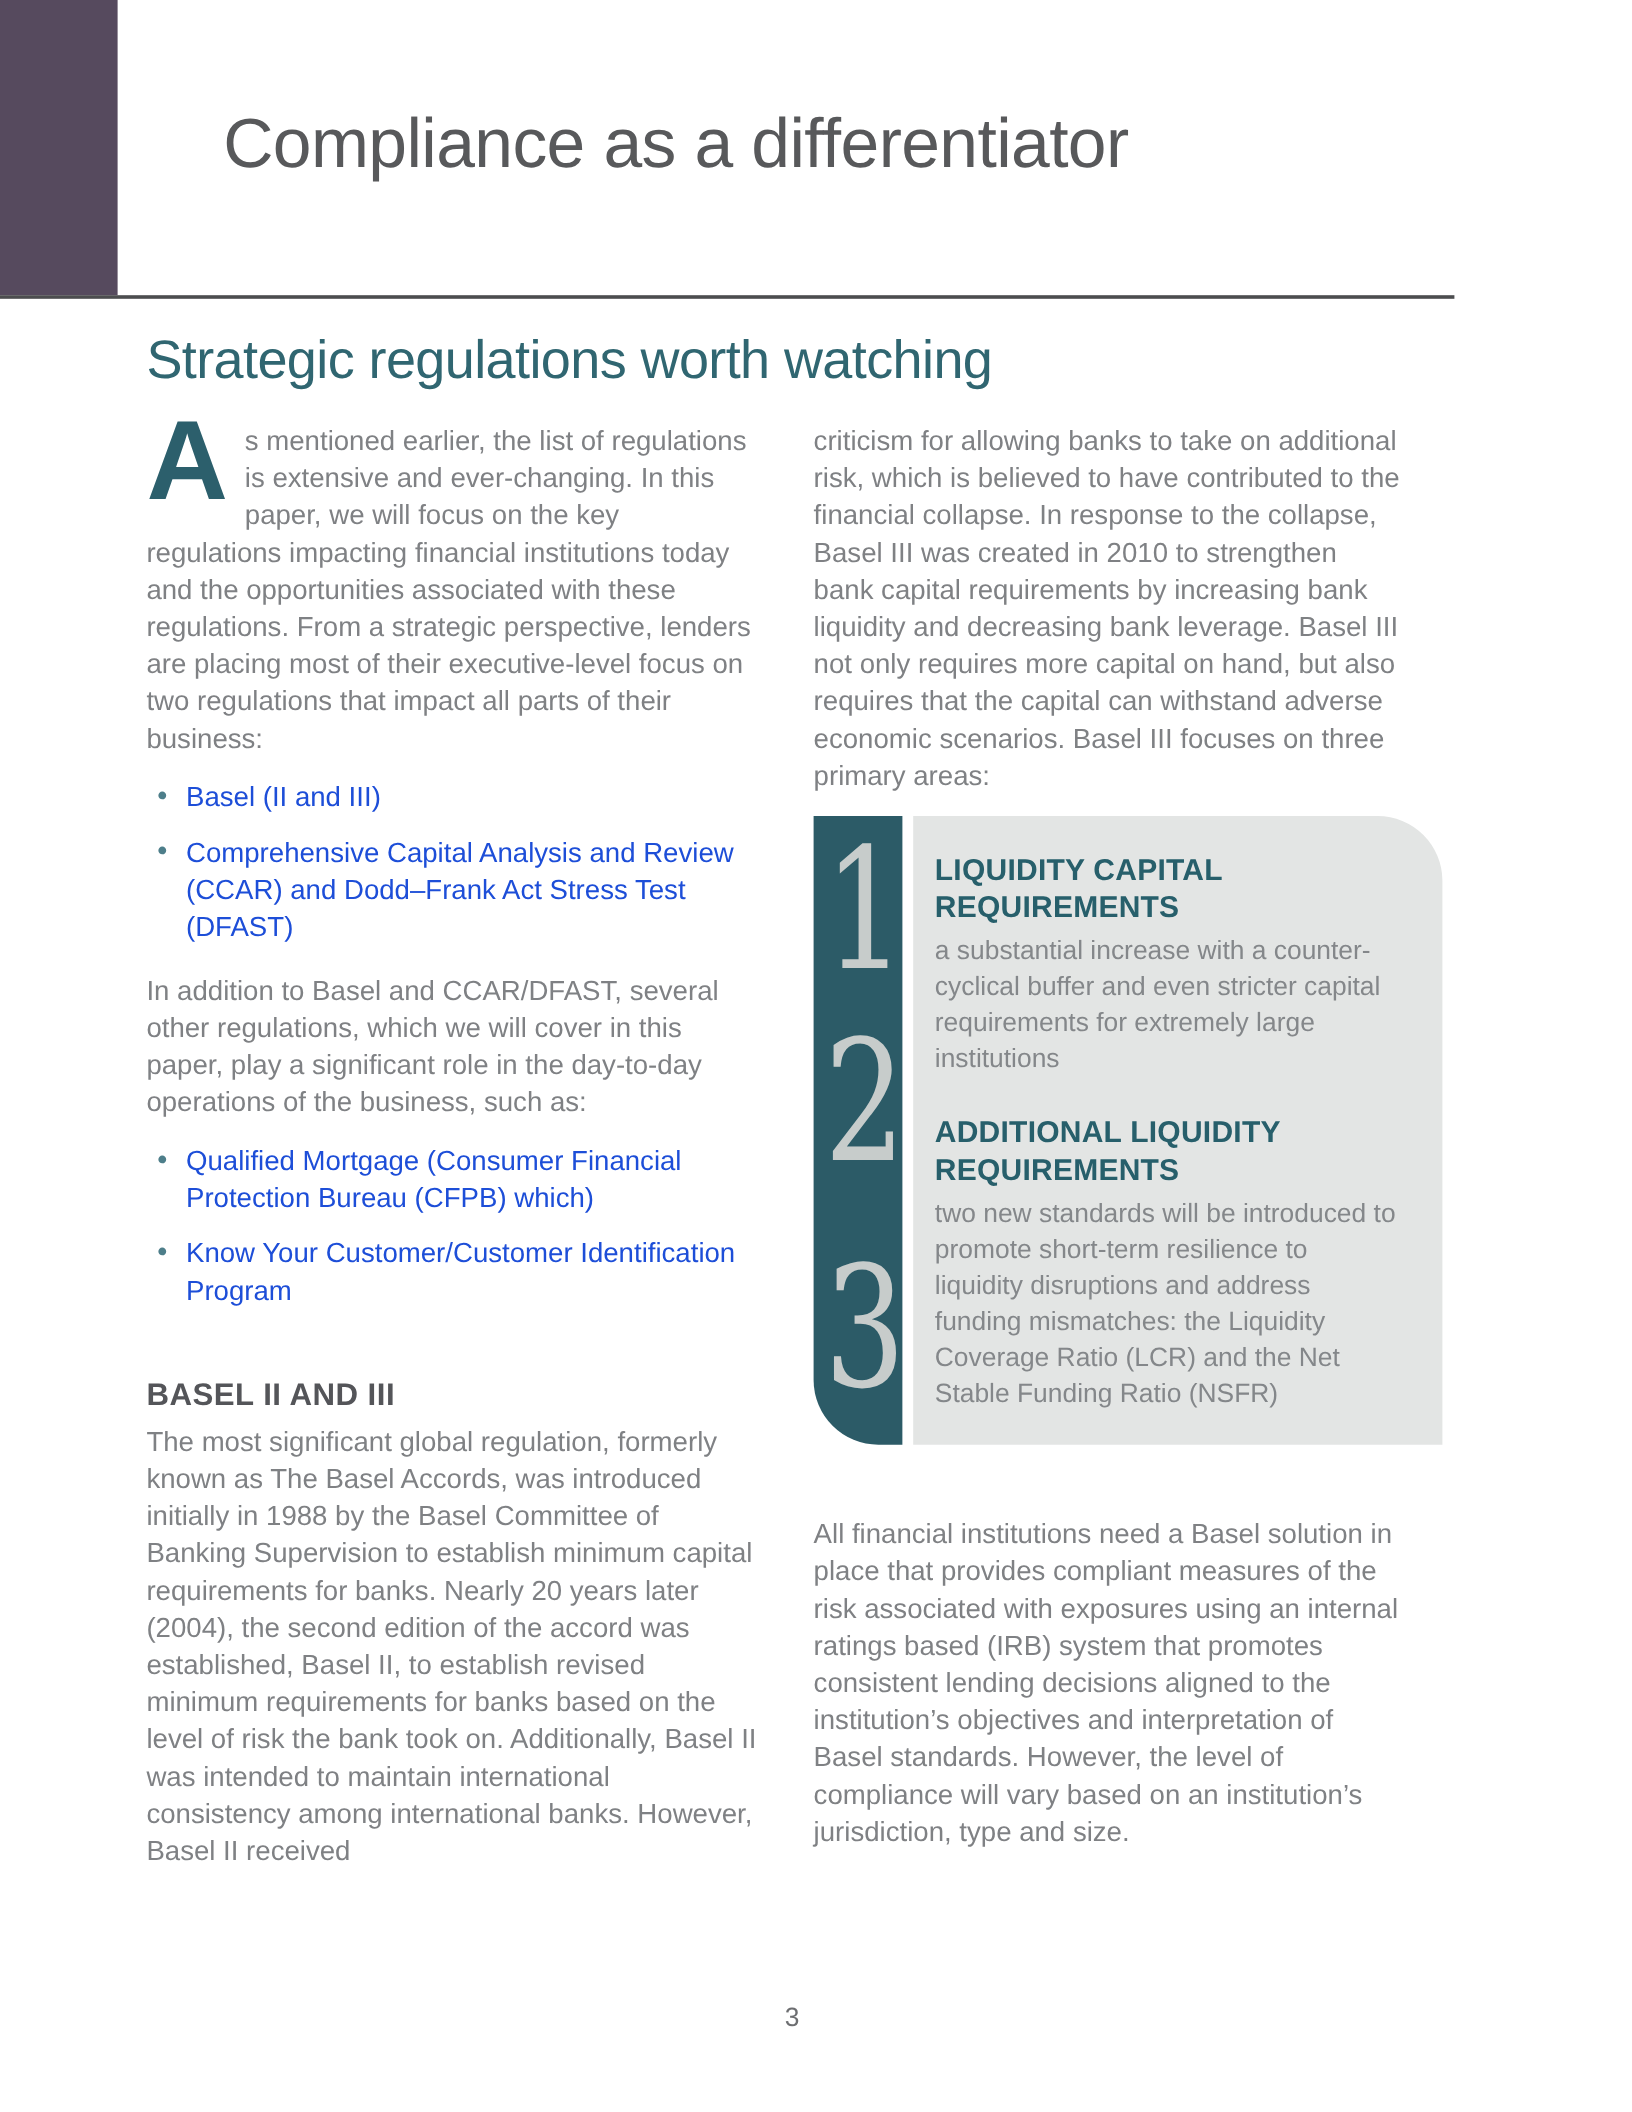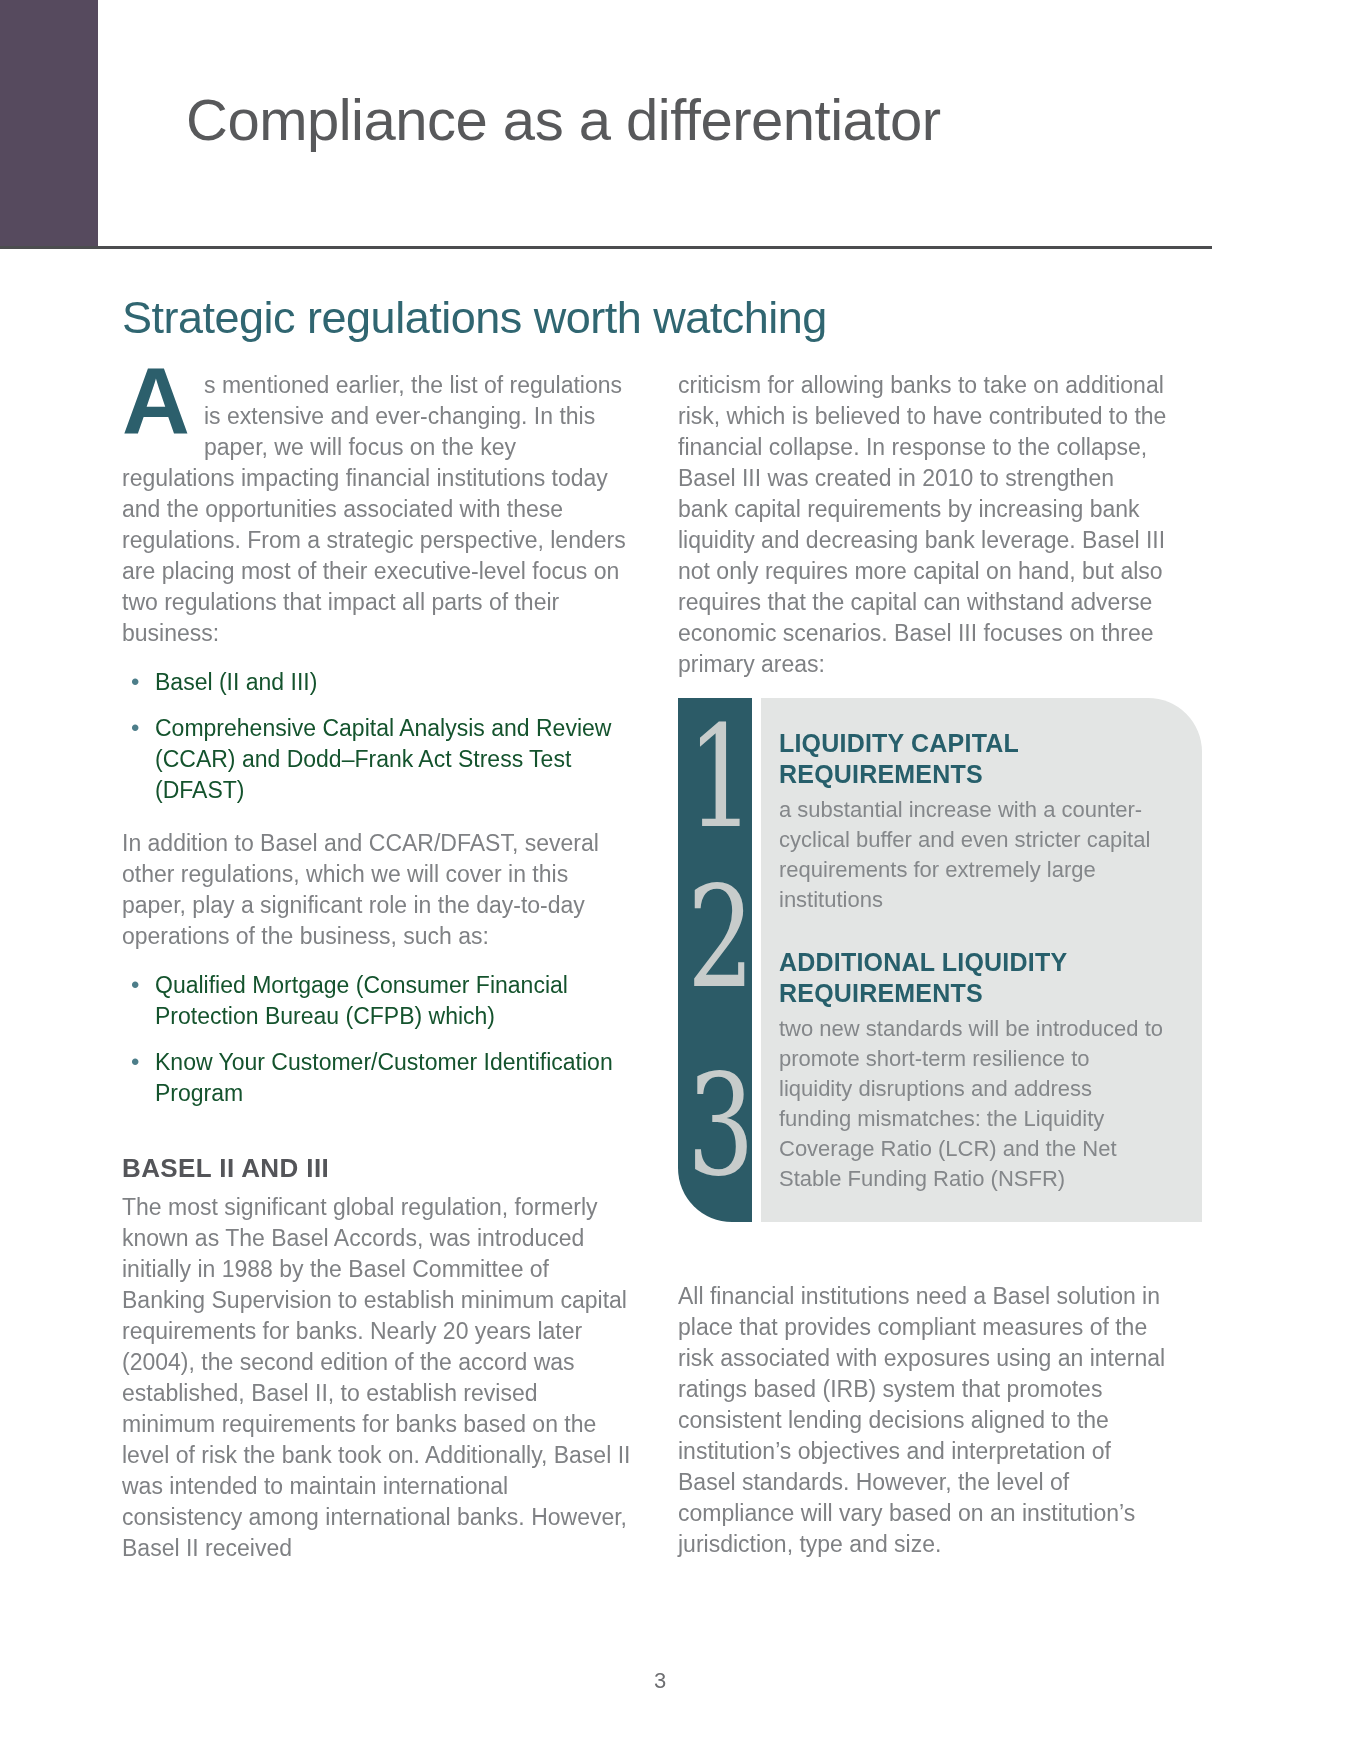--- a/index.html
+++ b/index.html
@@ -7,44 +7,44 @@
     position:relative; width:1212px; height:1760px; background:#ffffff;
     font-family:"Liberation Sans", sans-serif; overflow:hidden;
   }
   .purple-block { position:absolute; left:0; top:0; width:98px; height:246px; background:#564a5e; }
   .header-rule  { position:absolute; left:0; top:246px; width:1225px; height:3px; background:#4c4d4f; }
   .doc-title {
     position:absolute; left:186px; top:86px; margin:0;
     font-size:58px; font-weight:300; color:#58595b; letter-spacing:-0.5px; white-space:nowrap;
   }
 
-  .content { position:absolute; left:122px; top:292px; width:1084px; }
+  .content { position:absolute; left:122px; top:274px; width:1084px; }
   .section-heading { margin:0 0 26px 0; font-size:45px; font-weight:300; color:#306671; letter-spacing:-0.5px; }
 
   .columns { display:flex; gap:44px; align-items:flex-start; }
   .col-left  { width:512px; flex:none; }
   .col-right { width:524px; flex:none; }
 
   .body-para { margin:0 0 18px 0; font-size:23px; line-height:31px; color:#7f8184; }
   .rc { padding-right:34px; }
 
   .dropcap { float:left; width:74px; height:60px; position:relative; margin:3px 8px 2px 0; }
   .dropcap span {
     position:absolute; top:-18px; left:0; font-size:94px; line-height:1;
     font-weight:700; color:#2c5f6c;
   }
 
   .bullets { list-style:none; margin:0 0 22px 0; padding:0; }
   .bullets li {
     position:relative; padding-left:33px; margin-bottom:15px;
-    font-size:23px; line-height:31px; color:#14532d;
+    font-size:23px; line-height:31px; color:#1d4ed8;
   }
   .bullets li::before { content:"\2022"; position:absolute; left:9px; top:-1px; color:#4d7e8a; font-size:24px; }
 
-  .sub-heading { margin:44px 0 8px 0; font-size:26px; font-weight:700; color:#545559; letter-spacing:0.4px; }
+  .sub-heading { margin:56px 0 8px 0; font-size:26px; font-weight:700; color:#545559; letter-spacing:0.4px; }
 
   .callout { display:flex; gap:9px; margin-top:10px; position:relative; }
   .strip {
     width:74px; flex:none; background:#2c5b67;
     border-radius:0 0 0 54px; position:relative;
   }
   .num {
     position:absolute; left:0; width:100%; text-align:center;
     font-family:"DejaVu Serif", serif; color:#c7cccb;
     font-size:140px; line-height:1; transform:scaleX(0.76);

